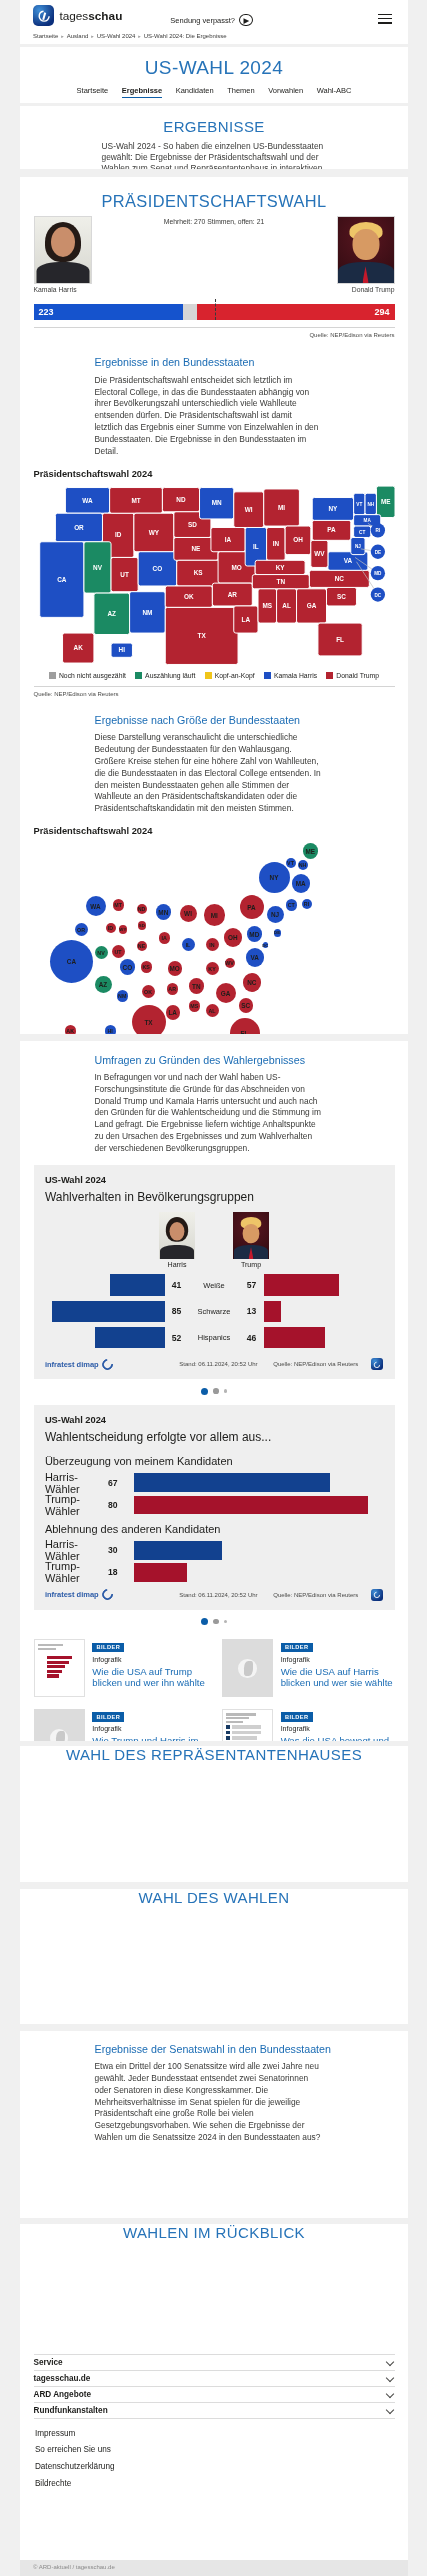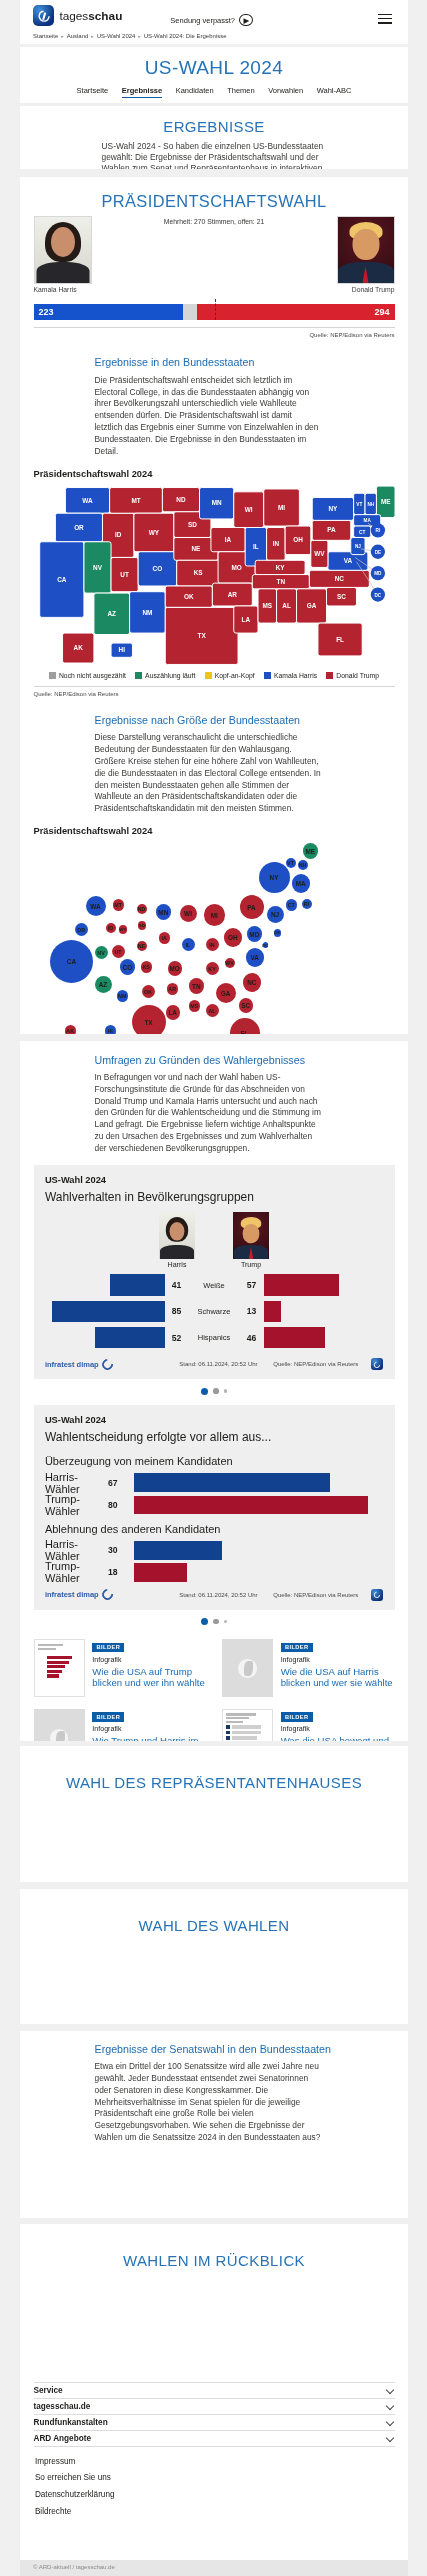--- a/index.html
+++ b/index.html
@@ -131,21 +131,21 @@
   .globe::after{content:"";position:absolute;left:6.4px;top:2.1px;width:8.6px;height:14.3px;background:#c9c9c9;border-radius:50% 20% 50% 20%;}
   .tl{height:2.1px;background:#b9b9b9;margin-bottom:1.8px;}
   .rb{height:3.2px;background:#a5122b;margin:1.4px 0 0 22%;}
   .trow{display:flex;align-items:center;gap:2.1px;margin-top:1.9px;}
   .trow .sq{width:3.6px;height:3.6px;background:#173a63;flex:0 0 auto;}
   .trow .gb{height:3.2px;background:#cfcfcf;}
   .tx .badge{display:inline-block;background:#0b5da8;color:#fff;font-size:5.7px;font-weight:700;letter-spacing:0.4px;padding:1.8px 4.3px;}
   .tx .kick{font-size:7.1px;color:#1d1d1b;margin-top:3.6px;}
   .tx h4{margin:2.1px 0 0 0;font-size:9.6px;line-height:11.4px;font-weight:500;color:#1a6cb4;}
 
-  .house h2,.senate h2,.review h2{margin-top:28px;}
+  .house h2,.senate h2,.review h2{margin-top:0;}
   .senres h3{margin-top:12px;}
 
   
   .footer{margin-top:113px;}
   .acc{display:flex;align-items:center;justify-content:space-between;height:15px;border-top:0.7px solid #dcdcdc;cursor:pointer;}
   .acc:last-of-type{border-bottom:0.7px solid #dcdcdc;}
   .acc b{font-size:8.2px;color:#1d1d1b;}
   .chev{width:5px;height:5px;border-right:1.1px solid #4a4a48;border-bottom:1.1px solid #4a4a48;transform:rotate(45deg) translateY(-1.4px);margin-right:2.9px;}
   .flinks{margin-top:9.3px;}
   .flinks .fl{display:block;font-size:8.2px;color:#1d1d1b;margin-bottom:7.8px;cursor:pointer;padding-left:1.4px;}
@@ -624,25 +624,25 @@
     <div id="accordions">
         <div class="acc">
           <b>Service</b>
           <span class="chev"></span>
         </div>
         <div class="acc">
           <b>tagesschau.de</b>
           <span class="chev"></span>
         </div>
         <div class="acc">
+          <b>ARD Angebote</b>
+          <span class="chev"></span>
+        </div>
+        <div class="acc">
           <b>Rundfunkanstalten</b>
-          <span class="chev"></span>
-        </div>
-        <div class="acc">
-          <b>ARD Angebote</b>
           <span class="chev"></span>
         </div>
       </div>
     <div class="flinks" id="flinks">
         <span class="fl">Impressum</span>
         <span class="fl">So erreichen Sie uns</span>
         <span class="fl">Datenschutzerklärung</span>
         <span class="fl">Bildrechte</span>
       </div>
   </div>

